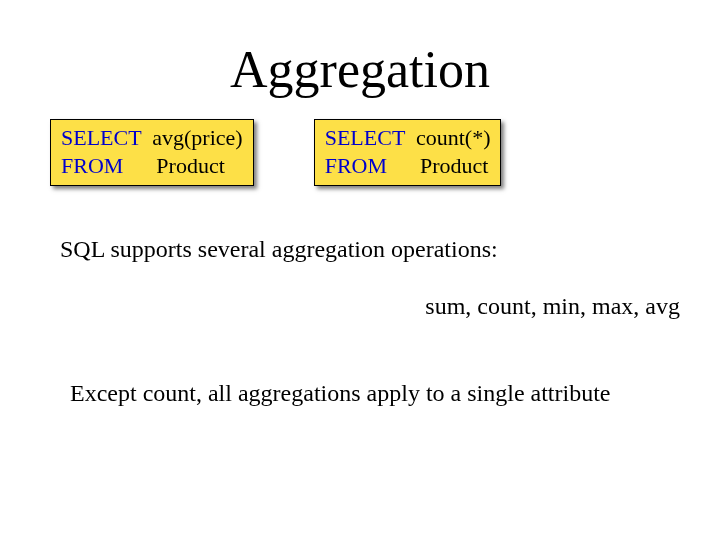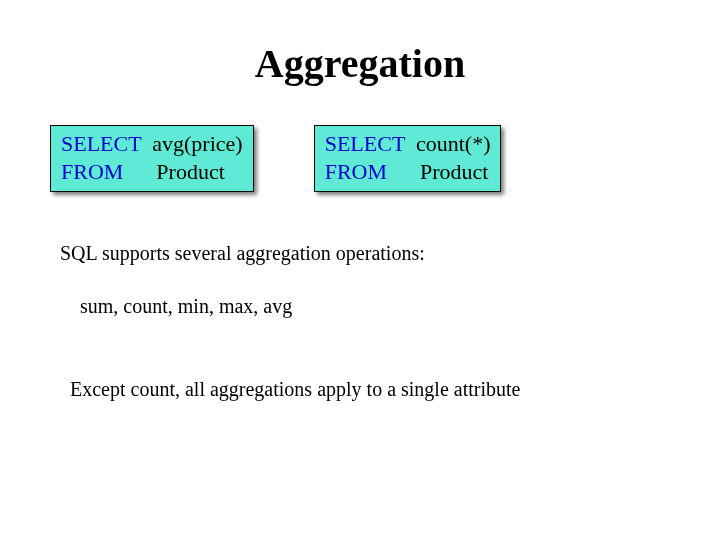--- a/index.html
+++ b/index.html
@@ -13,49 +13,49 @@
   }
   .slide {
     width: 720px;
     height: 540px;
     position: relative;
     box-sizing: border-box;
     padding: 30px 40px;
   }
   .title {
     text-align: center;
-    font-size: 40px;
-    font-weight: bold;
-    margin: 10px 0 38px 0;
+    font-size: 52px;
+    font-weight: normal;
+    margin: 10px 0 20px 0;
   }
   .code-row {
     display: flex;
     gap: 60px;
     margin: 0 0 50px 10px;
   }
   .code-box {
     border: 1.5px solid #000;
     box-shadow: 3px 3px 4px rgba(0,0,0,0.5);
     padding: 4px 10px 6px 10px;
     font-size: 22px;
     line-height: 1.25;
-    background: #5eead4;
+    background: #fde047;
   }
   .code-box .kw {
     color: #0000cc;
   }
   .code-line {
     white-space: pre;
   }
   .body-text {
-    font-size: 20px;
+    font-size: 24px;
     margin-left: 20px;
   }
   .p1 { margin-bottom: 30px; }
-  .p2 { margin-left: 40px; margin-bottom: 60px; }
+  .p2 { margin-left: 40px; margin-bottom: 60px; text-align: right; }
   .p3 { margin-left: 30px; margin-top: 13px; }
 </style>
 </head>
 <body>
 
 <div class="slide">
 
   <div class="title">Aggregation</div>
 
   <div class="code-row">

